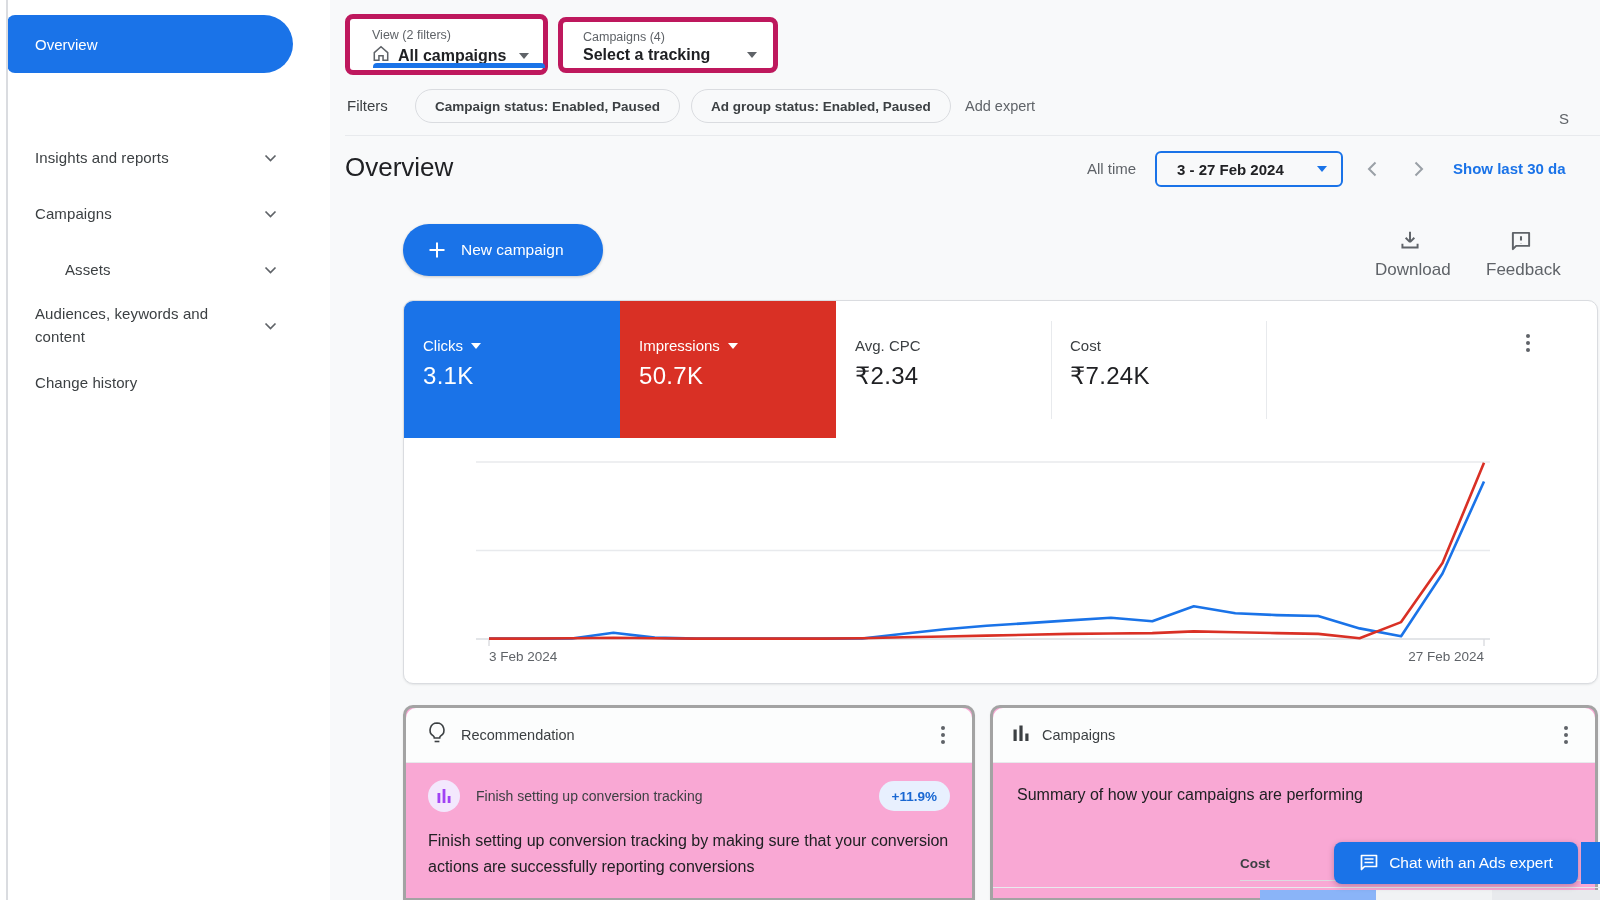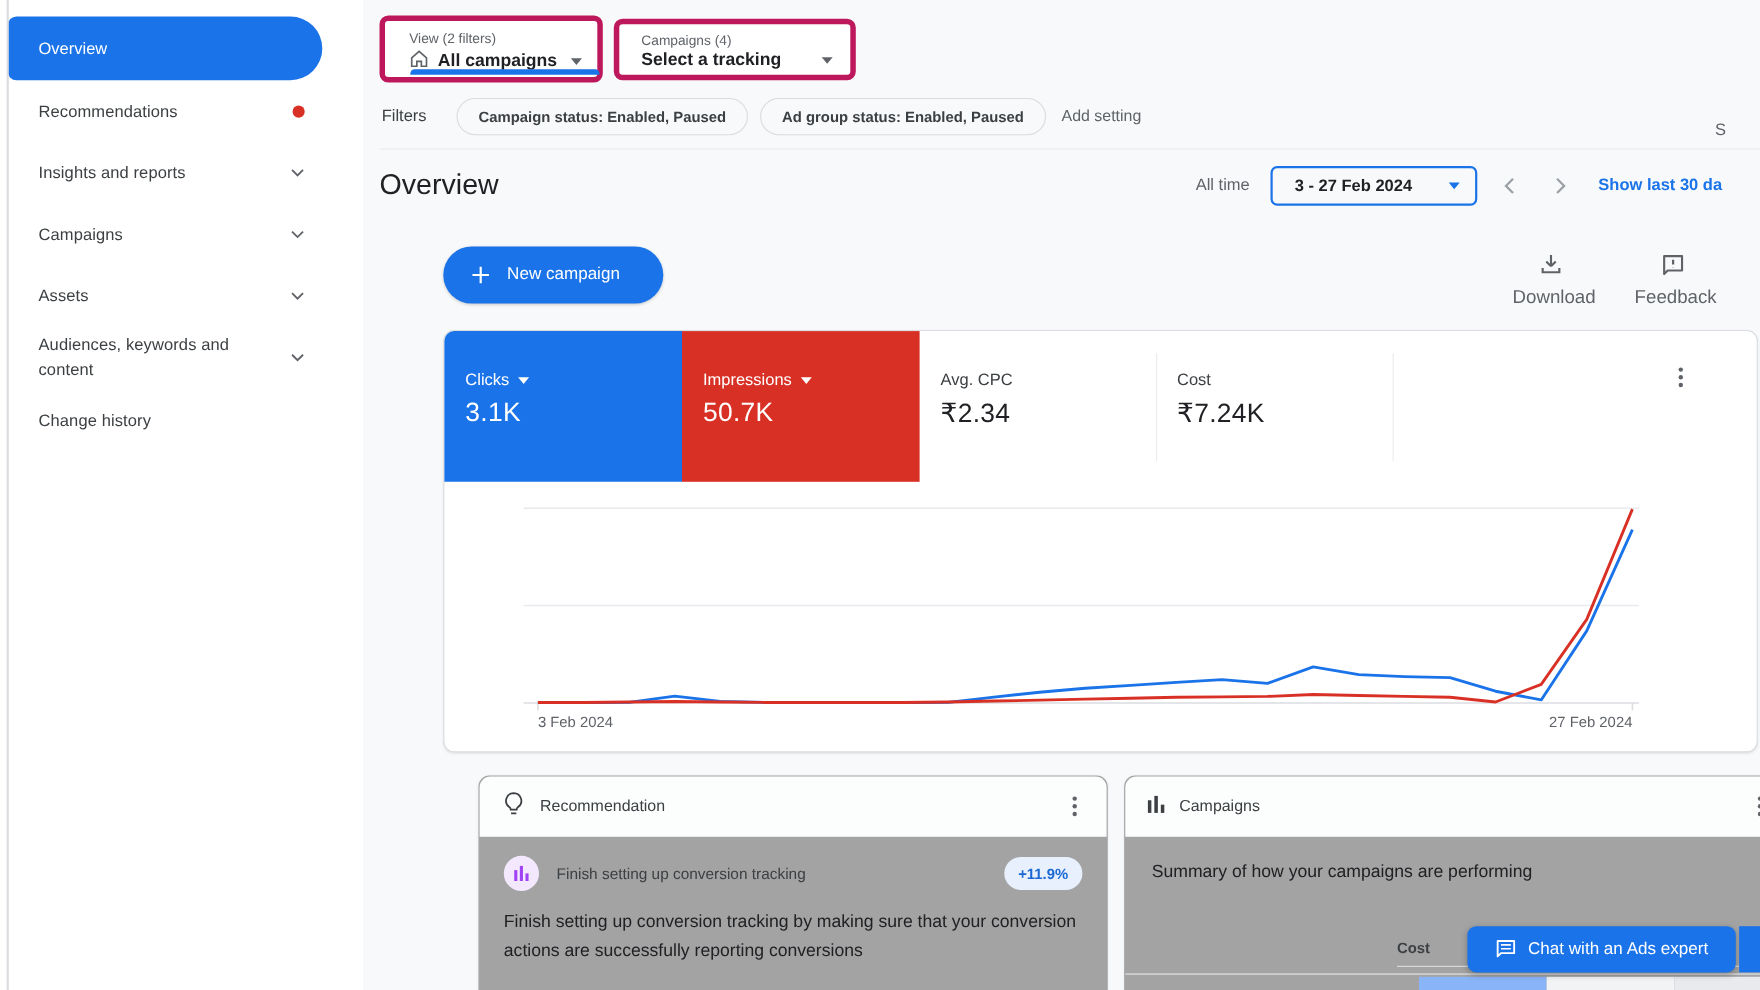--- a/index.html
+++ b/index.html
@@ -57,21 +57,21 @@
   .score-plain .s-value { color:#202124; }
   .v-div { position:absolute; top:20px; height:98px; width:1px; background:#e8eaed; }
 
   .kebab { width:18px; height:24px; display:flex; flex-direction:column; align-items:center; justify-content:center; gap:3px; cursor:pointer; }
   .kebab i { width:4px; height:4px; border-radius:50%; background:#5f6368; }
 
   .tick-lbl { font-size:13px; color:#5f6368; }
   .x-lbl { font-size:13.5px; color:#5f6368; }
 
   
-  .b-card { background:#a3a3a3; border:1px solid #a3a3a3; border-radius:10px 10px 0 0; box-shadow:0 1px 2px rgba(60,64,67,.1);margin-left:32px; }
+  .b-card { background:#f9a8d4; border:3px solid #a3a3a3; border-radius:10px 10px 0 0; box-shadow:0 1px 2px rgba(60,64,67,.1); }
   .b-head { position:absolute; left:0; top:0; right:0; height:55px; border-bottom:1px solid #e8eaed; display:flex; align-items:center; padding:0 20px; background:#fcfdfd; border-radius:10px 10px 0 0; }
   .b-head .h-title { font-size:14.5px; color:#3c4043; margin-left:13px; }
   .b-head .kebab { margin-left:auto; }
   #rec-item-title { font-size:14px; color:#3c4043; }
   #rec-pill { background:#e8f0fe; color:#1967d2; font-size:13.5px; font-weight:700; height:30px; border-radius:15px; display:flex; align-items:center; padding:0 13px; }
   .purple-badge { width:32px; height:32px; border-radius:50%; background:#f3e8fd; display:flex; align-items:center; justify-content:center; }
   #rec-body { font-size:16px; color:#202124; line-height:26px; }
   #camp-body { font-size:16px; color:#202124; }
   #cost-col { font-size:13.5px; font-weight:700; color:#3c4043; }
 
@@ -80,37 +80,33 @@
 </style>
 </head>
 <body>
 
 <div id="app">
 
   <div id="sidebar" class="abs">
     <div id="nav-overview" class="abs">
       <span class="lbl">Overview</span>
     </div>
-    <div class="nav-item abs" style="top:88px;">
-      <span class="lbl">Recommendations</span>
-      <span class="red-dot"></span>
-    </div>
     <div class="nav-item abs" style="top:144px;">
       <span class="lbl">Insights and reports</span>
       <span class="chev"><svg width="13" height="9" viewBox="0 0 13 9">
             <path d="M1.5 1.5l5 5 5-5" fill="none" stroke="#5f6368" stroke-width="1.7"></path>
           </svg></span>
     </div>
     <div class="nav-item abs" style="top:200px;">
       <span class="lbl">Campaigns</span>
       <span class="chev"><svg width="13" height="9" viewBox="0 0 13 9">
             <path d="M1.5 1.5l5 5 5-5" fill="none" stroke="#5f6368" stroke-width="1.7"></path>
           </svg></span>
     </div>
-    <div class="nav-item abs" style="top:256px;">
+    <div class="nav-item abs" style="top:256px;padding-left:30px;">
       <span class="lbl">Assets</span>
       <span class="chev"><svg width="13" height="9" viewBox="0 0 13 9">
             <path d="M1.5 1.5l5 5 5-5" fill="none" stroke="#5f6368" stroke-width="1.7"></path>
           </svg></span>
     </div>
     <div class="nav-item nav-two-line abs" style="top:302px;">
       <span class="lbl" style="width:218px;">Audiences, keywords and content</span>
       <span class="chev"><svg width="13" height="9" viewBox="0 0 13 9">
             <path d="M1.5 1.5l5 5 5-5" fill="none" stroke="#5f6368" stroke-width="1.7"></path>
           </svg></span>
@@ -137,21 +133,21 @@
     <div class="dd-label">Campaigns (4)</div>
     <div style="display:flex; align-items:center; margin-top:2px;">
       <span class="dd-value">Select a tracking</span>
       <span class="caret" style="margin-left:auto;"></span>
     </div>
   </div>
 
   <div id="filters-label" class="abs" style="left:347px; top:97px;">Filters</div>
   <div class="chip abs" style="left:415px; top:89px;">Campaign status: Enabled, Paused</div>
   <div class="chip abs" style="left:691px; top:89px;">Ad group status: Enabled, Paused</div>
-  <div id="add-filter" class="abs" style="left:965px; top:98px;">Add setting</div>
+  <div id="add-filter" class="abs" style="left:965px; top:98px;">Add expert</div>
   <div id="edge-partial" class="abs" style="left:1559px; top:110px;">S</div>
 
   <div id="header-divider" class="abs"></div>
 
   <div id="page-title" class="abs" style="left:345px; top:152px;">Overview</div>
   <div id="all-time" class="abs" style="left:1087px; top:160px;">All time</div>
   <div id="date-btn" class="abs">
     <span class="txt">3 - 27 Feb 2024</span>
     <span class="caret caret-blue"></span>
   </div>

